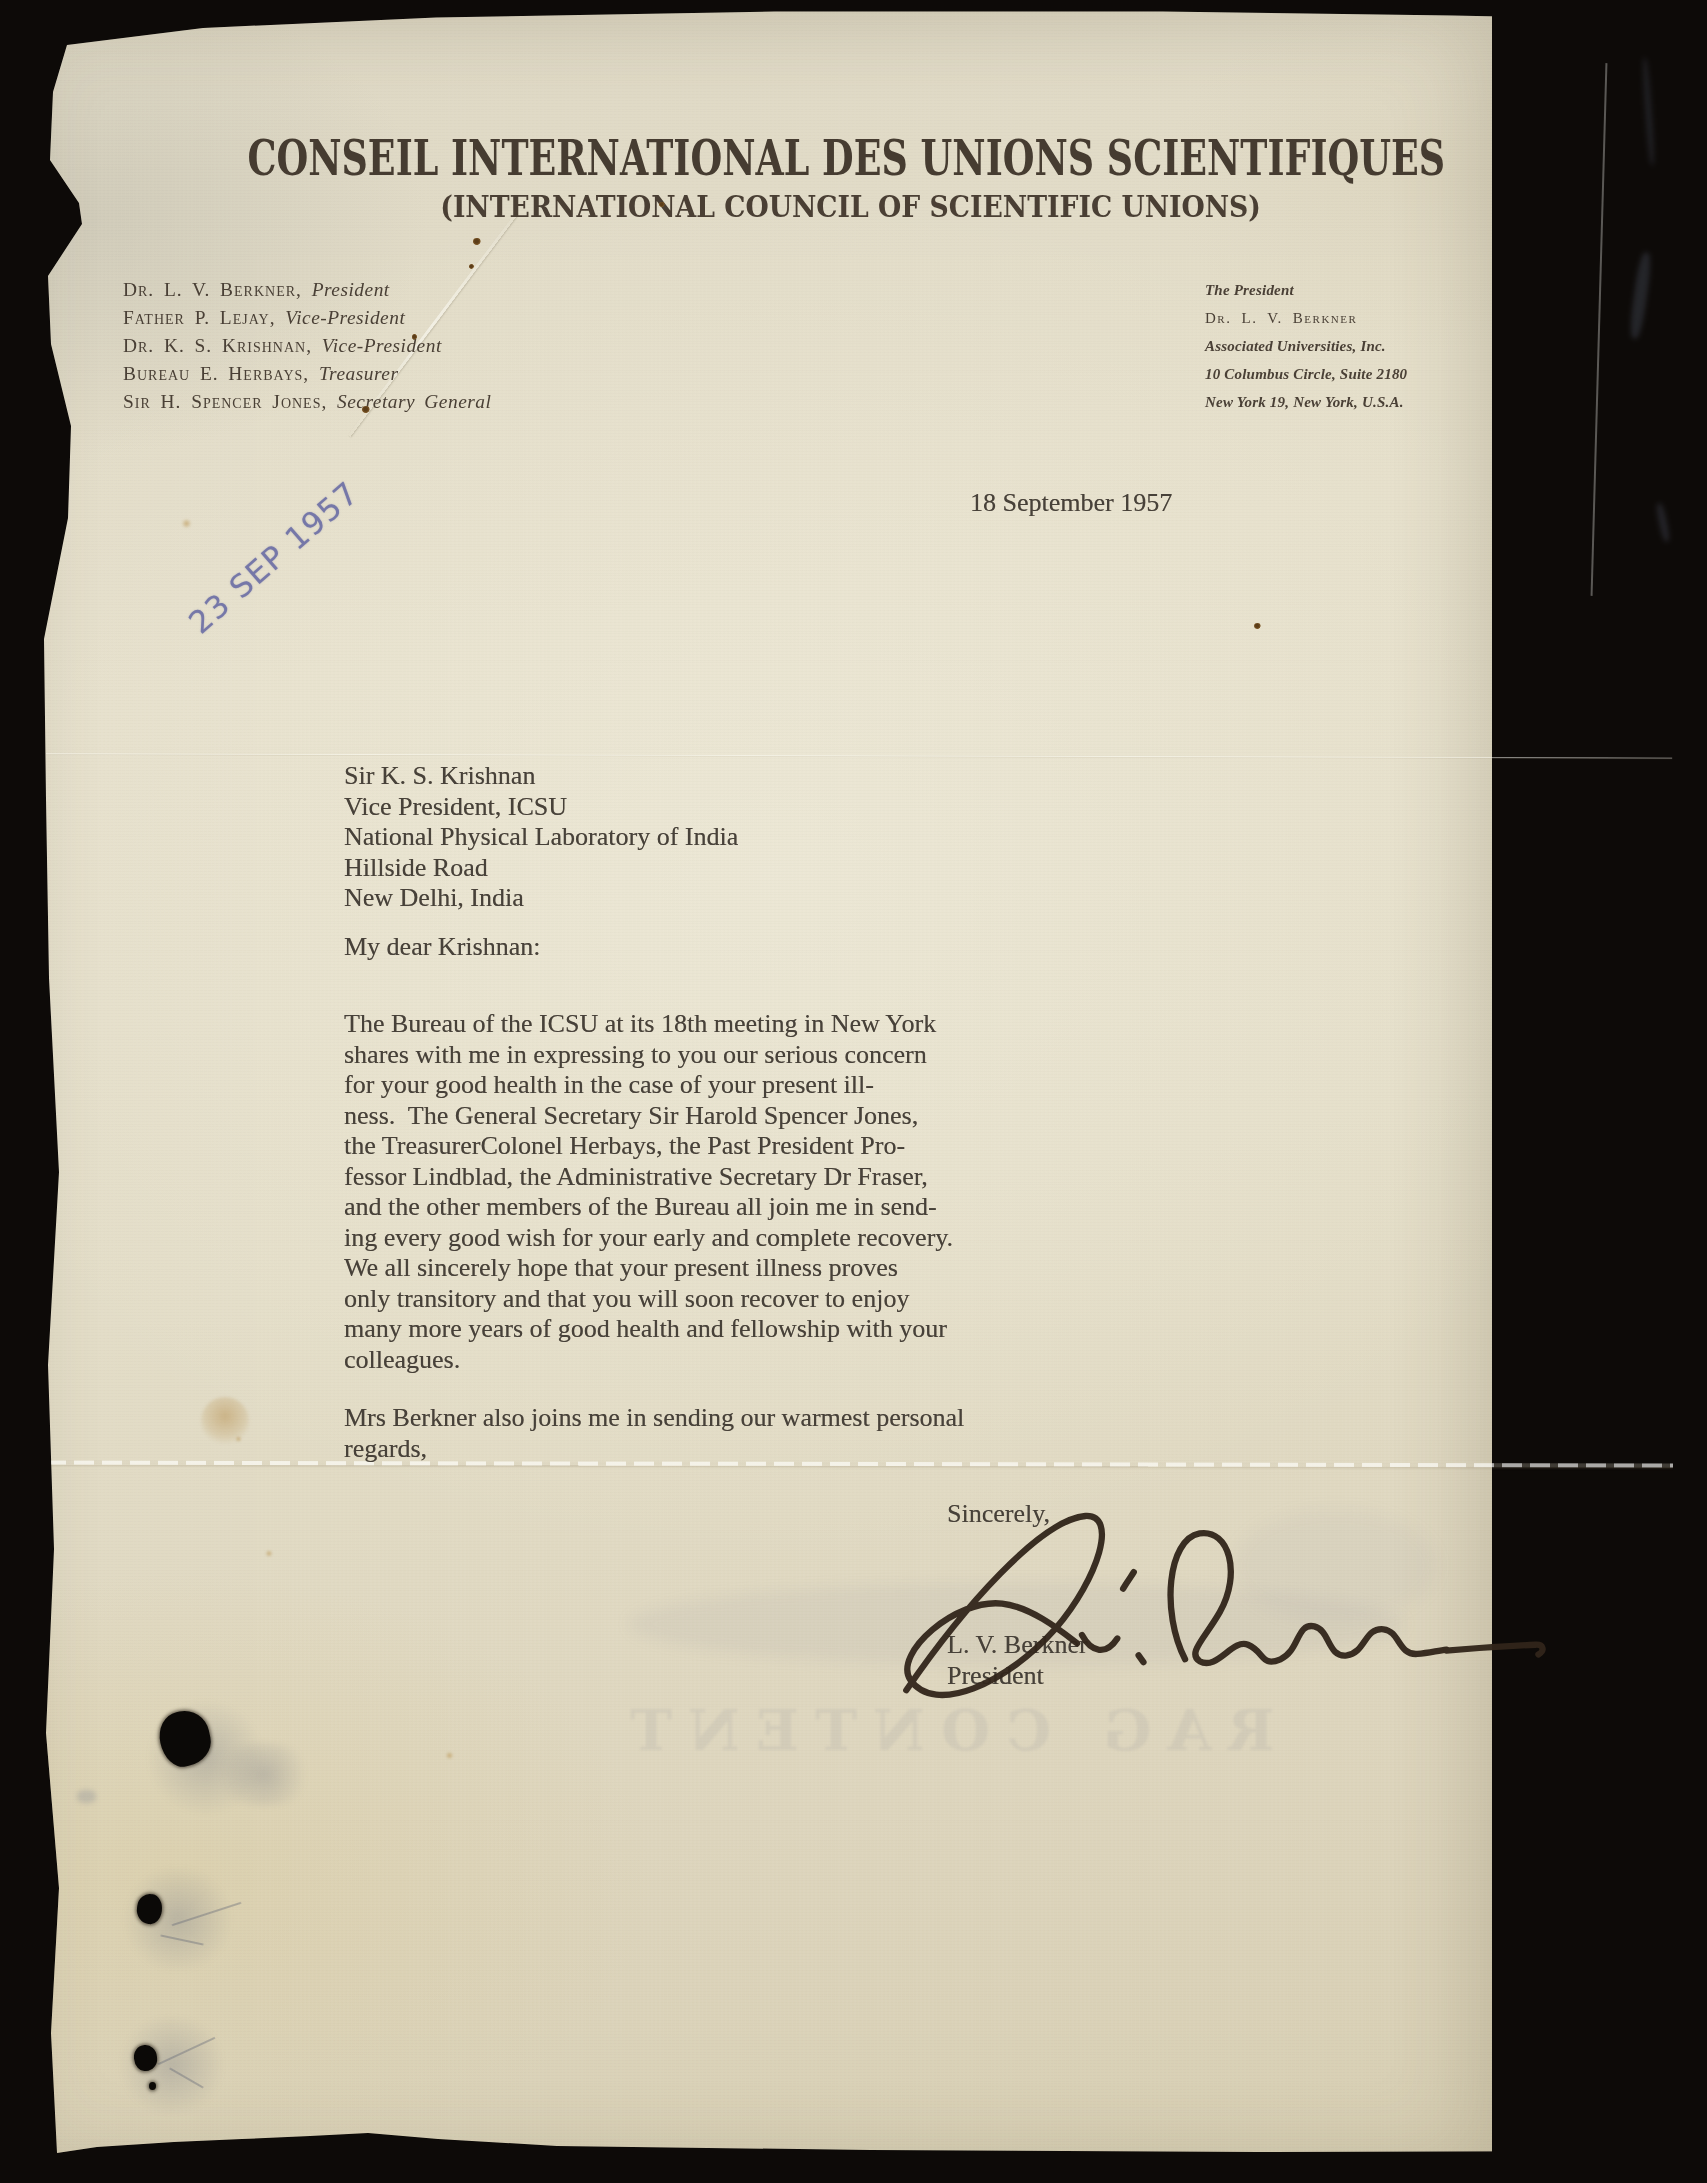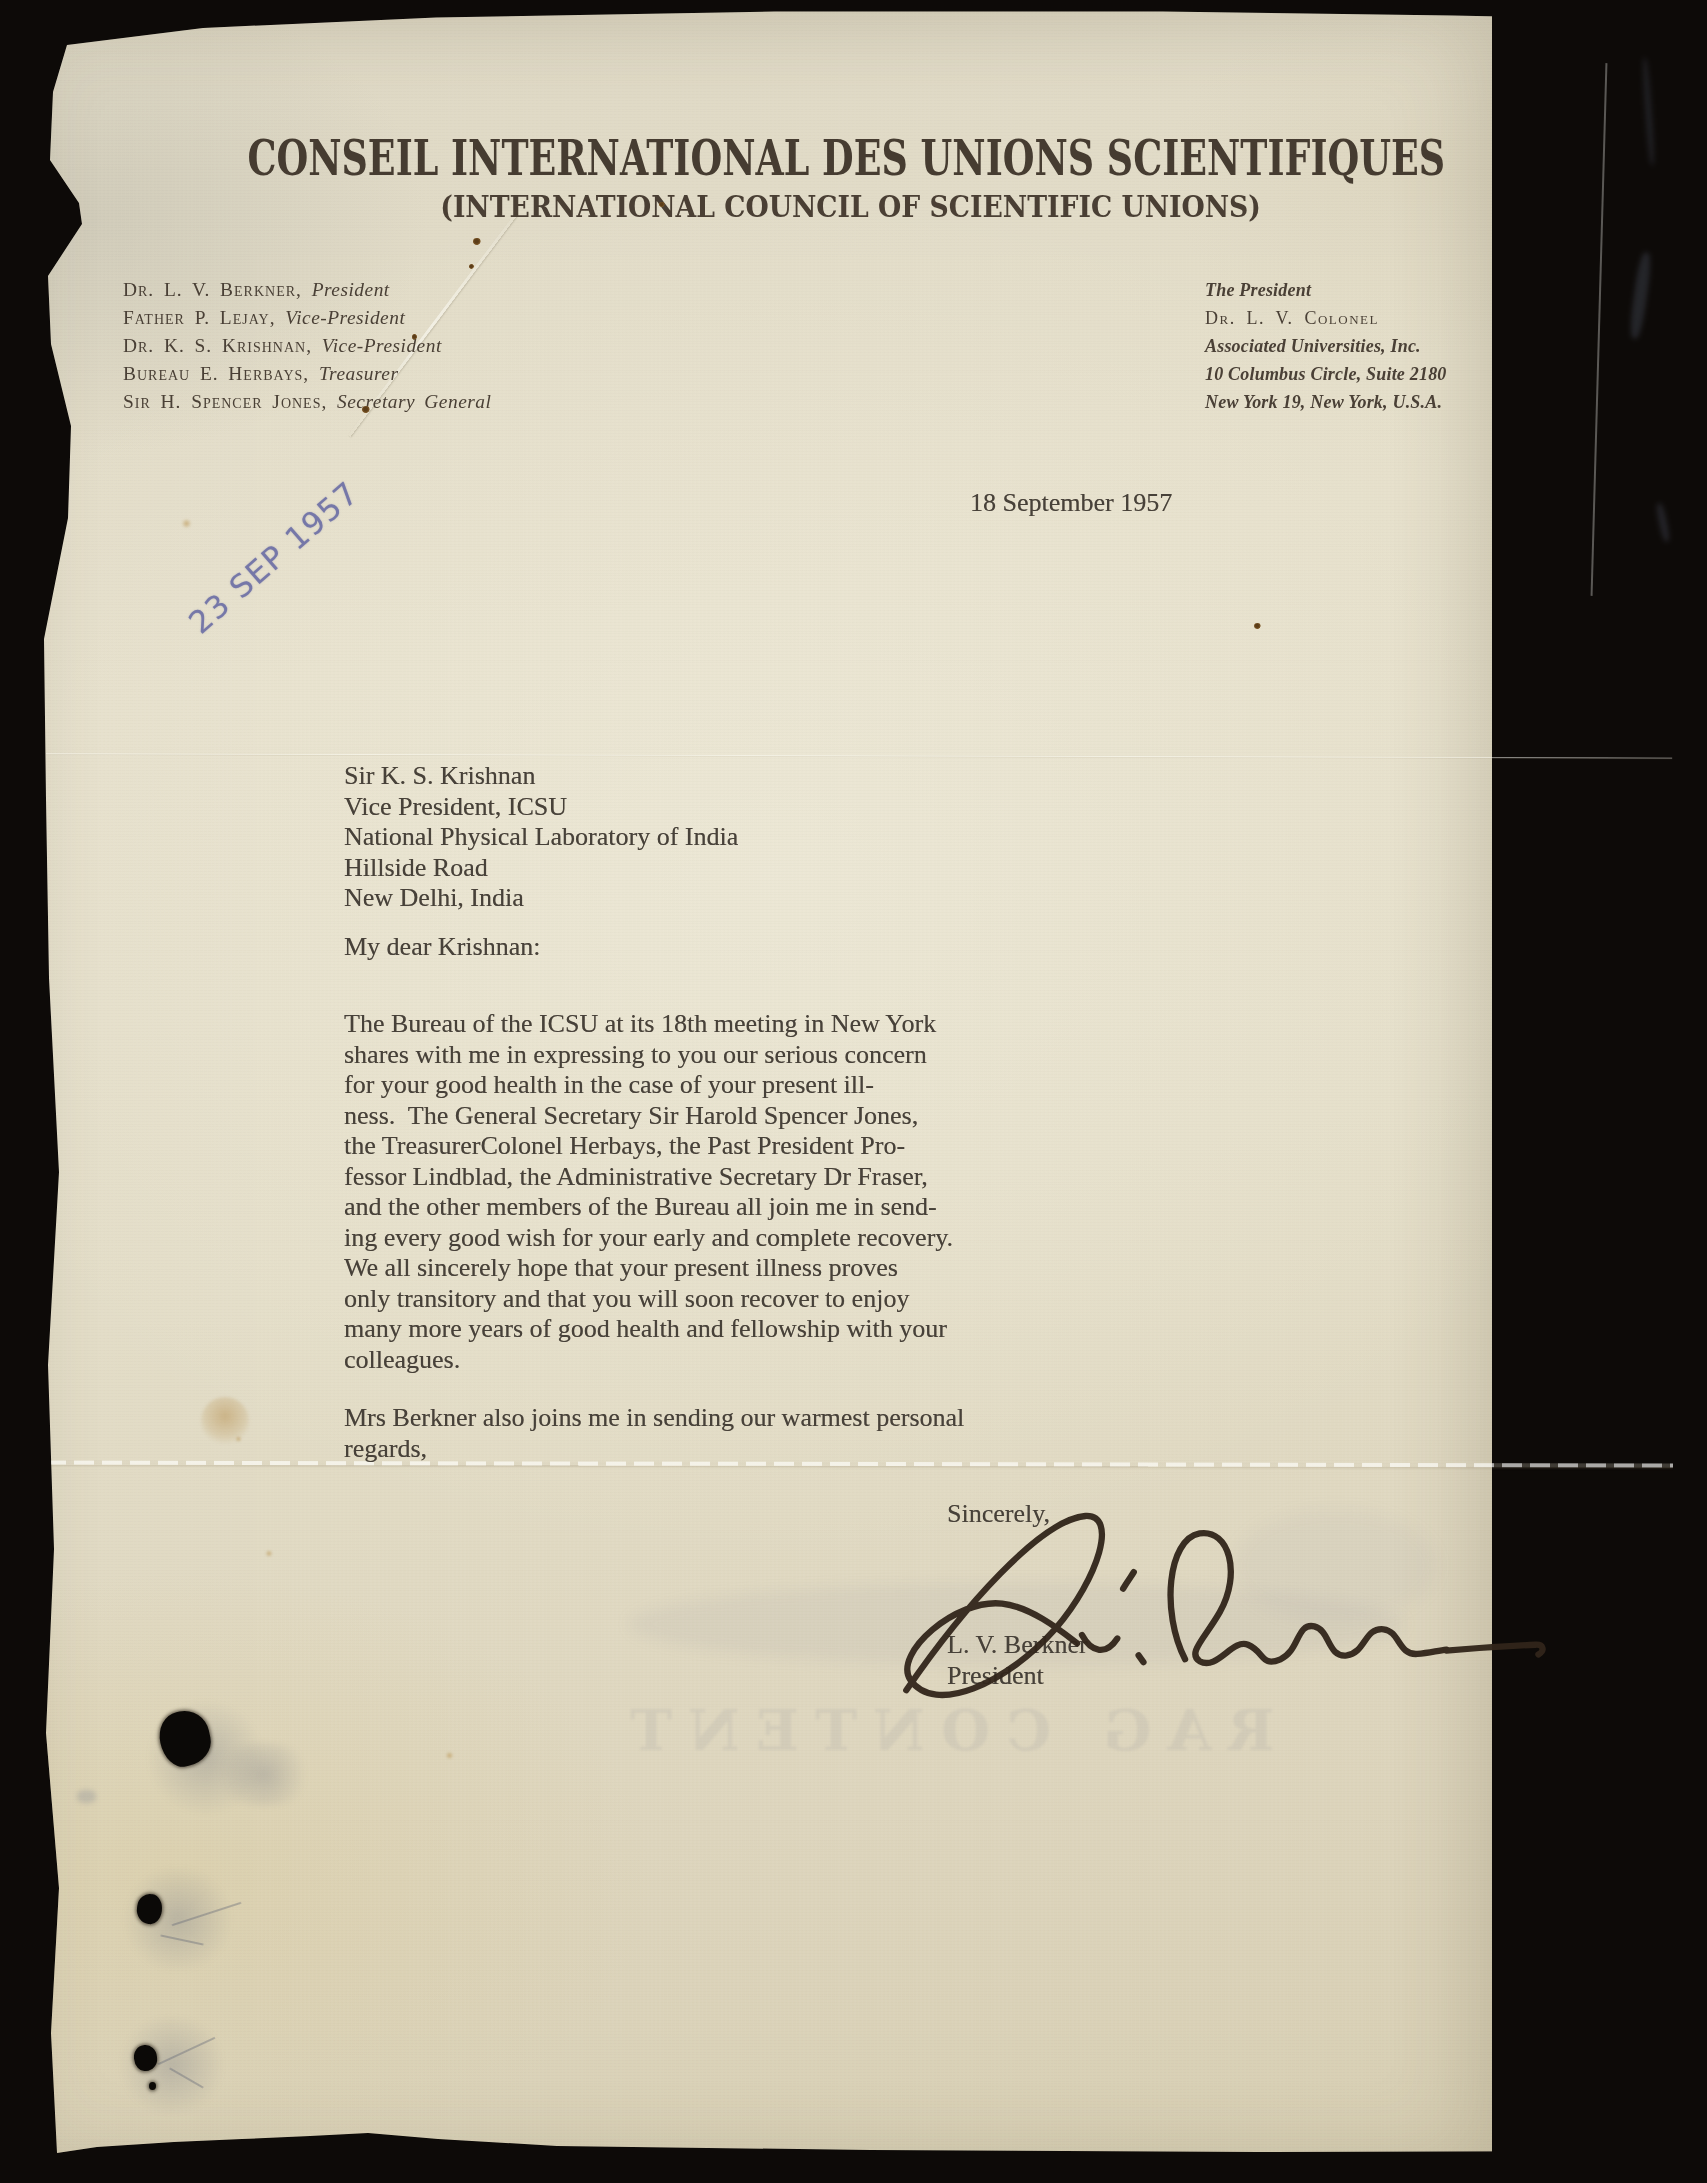--- a/index.html
+++ b/index.html
@@ -51,21 +51,21 @@
   
   .hole{position:absolute;background:#0b0907;box-shadow:0 0 3.4px 1.5px rgba(25,18,10,0.55);}
   
   .hdr-svg{position:absolute;left:0;top:0;}
   .hdr-t1{font-family:"DejaVu Serif",serif;font-weight:bold;font-size:100px;fill:#463c31;}
   .hdr-t2{font-family:"DejaVu Serif",serif;font-weight:bold;font-size:60px;fill:#4a3f34;}
   .officers{position:absolute;left:123px;top:276px;font-size:19.4px;line-height:28px;color:#4a4036;
     letter-spacing:1px;word-spacing:3.9px;white-space:nowrap;}
   .off-name{font-variant:small-caps;}
   .off-title{font-style:italic;letter-spacing:0.5px;}
-  .office{position:absolute;left:1205px;top:276px;font-size:18px;line-height:28px;color:#4a4036;white-space:nowrap;}
+  .office{position:absolute;left:1205px;top:276px;font-size:15px;line-height:28px;color:#4a4036;white-space:nowrap;}
   .office .it{font-style:italic;font-weight:bold;letter-spacing:0.2px;}
   .office .sc{font-variant:small-caps;letter-spacing:1.5px;word-spacing:4.8px;}
   
   .mono{position:absolute;font-family:Liberation Serif, serif;font-size:26px;line-height:30.5px;
     color:#474139;white-space:pre;text-shadow:0.2px 0.2px 0.4px rgba(70,60,50,0.5);}
   
   .stamp{position:absolute;left:204px;top:605px;height:34px;font-family:"DejaVu Sans",sans-serif;
     font-size:31px;letter-spacing:1.5px;color:rgba(113,115,166,0.92);transform:rotate(-41deg);
     transform-origin:0 100%;text-shadow:0 0 1.5px rgba(113,115,166,0.55);white-space:nowrap;}
   
@@ -104,21 +104,21 @@
     <div class="officers">
       <div><span class="off-name">Dr. L. V. Berkner,</span> <span class="off-title">President</span></div>
       <div><span class="off-name">Father P. Lejay,</span> <span class="off-title">Vice-President</span></div>
       <div><span class="off-name">Dr. K. S. Krishnan,</span> <span class="off-title">Vice-President</span></div>
       <div><span class="off-name">Bureau E. Herbays,</span> <span class="off-title">Treasurer</span></div>
       <div><span class="off-name">Sir H. Spencer Jones,</span> <span class="off-title">Secretary General</span></div>
     </div>
 
     <div class="office">
       <div class="it">The President</div>
-      <div class="sc">Dr. L. V. Colonel</div>
+      <div class="sc">Dr. L. V. Berkner</div>
       <div class="it">Associated Universities, Inc.</div>
       <div class="it">10 Columbus Circle, Suite 2180</div>
       <div class="it">New York 19, New York, U.S.A.</div>
     </div>
 
     <div class="stamp">23 SEP 1957</div>
 
     <div class="mono" style="left:970px;top:488px;">18 September 1957</div>
     <div class="mono" style="left:344px;top:761px;">Sir K. S. Krishnan
 Vice President, ICSU

